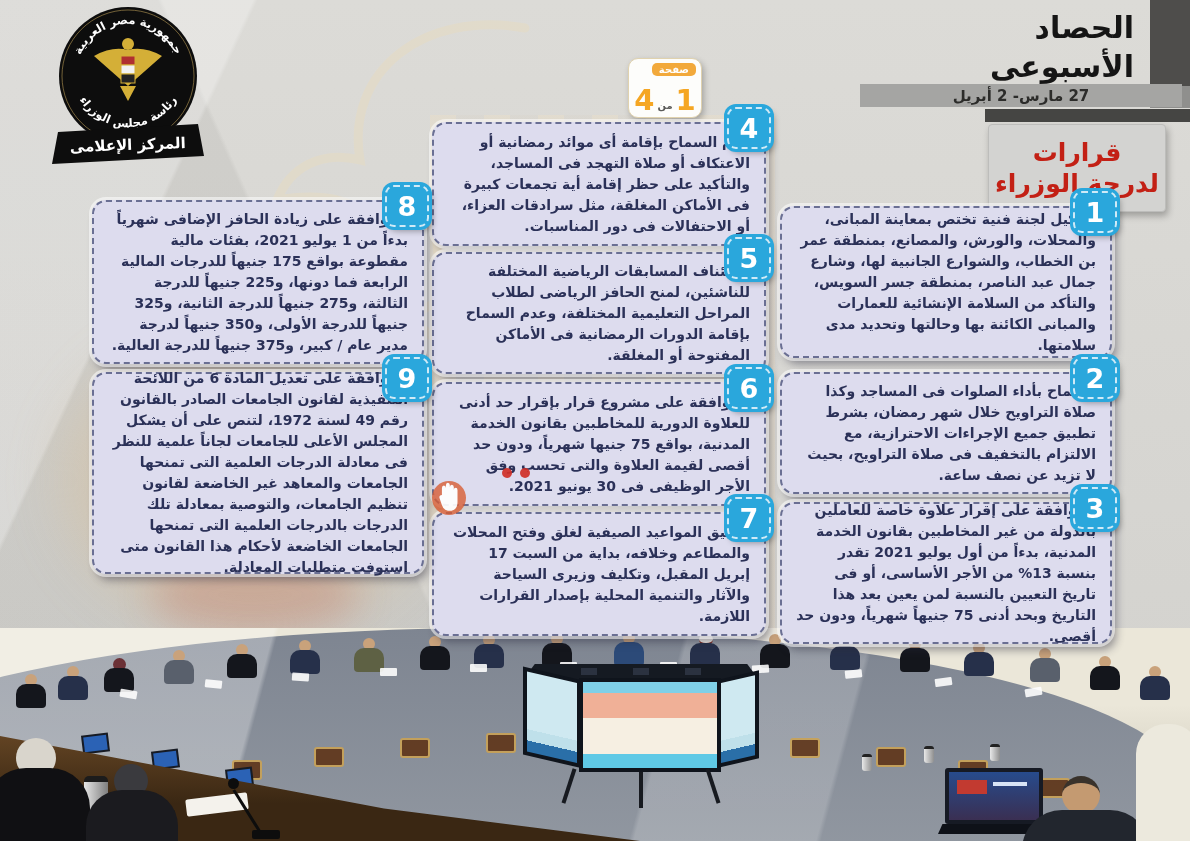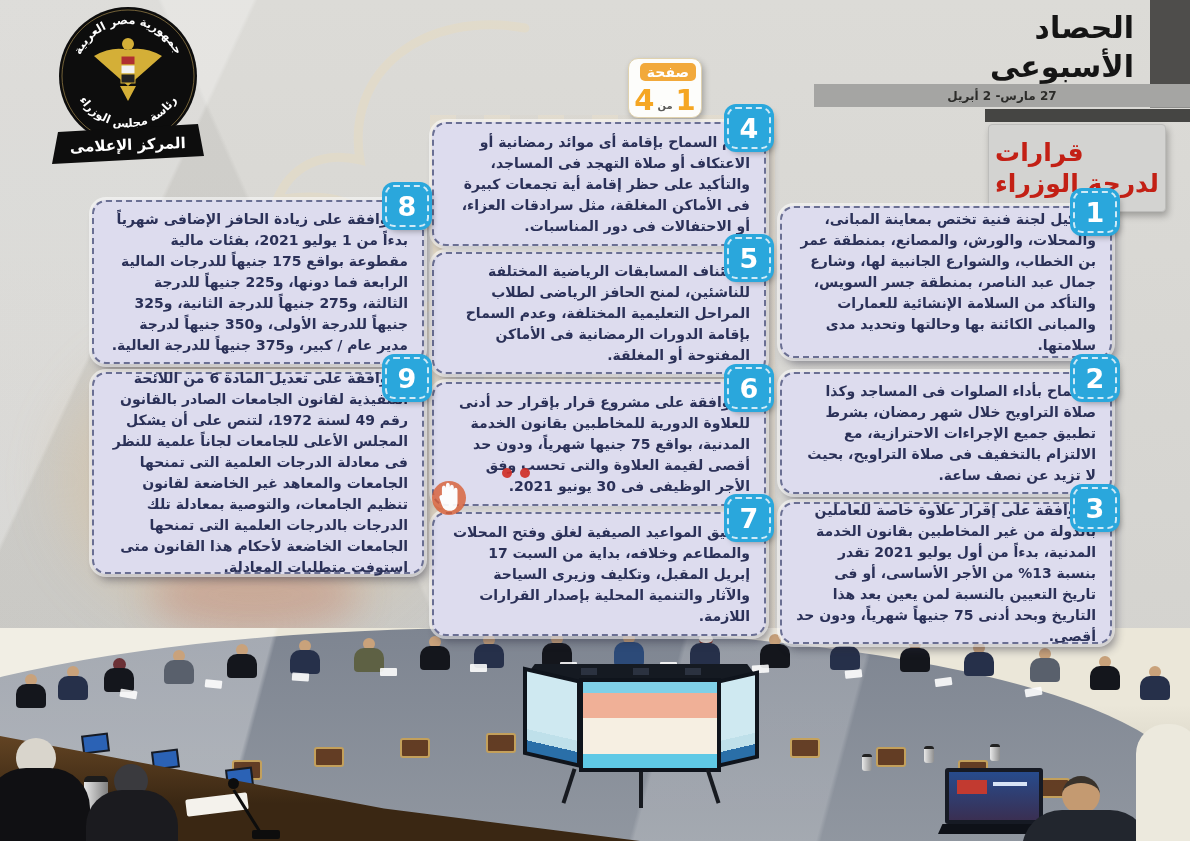--- a/index.html
+++ b/index.html
@@ -9,31 +9,31 @@
                      linear-gradient(66deg, rgba(110,110,106,.10) 0 34%, rgba(110,110,106,0) 34.3%),
                      linear-gradient(#dcdbd7,#d2d1cd); }
   .abs{ position:absolute; }
   .rtl{ direction:rtl; }
 
   
   .main-title{ right:212px; top:14px; font-size:54px; font-weight:900; color:#151515; letter-spacing:-1px; }
   .subtitle{ right:56px; top:8px; font-size:30px; line-height:1.3; font-weight:900; color:#151515; text-align:right; }
   .right-strip{ right:0; top:0; width:40px; height:86px; background:#4e4d4b; }
   .right-strip2{ right:0; top:86px; width:40px; height:22px; background:#8f8f8d; }
-  .date-bar{ left:814px; top:84px; width:376px; height:23px; background:#a5a5a3;
-             color:#2c2c2a; font-weight:bold; font-size:12px; display:flex; align-items:center; justify-content:center; }
+  .date-bar{ left:860px; top:84px; width:322px; height:23px; background:#a5a5a3;
+             color:#2c2c2a; font-weight:bold; font-size:15px; display:flex; align-items:center; justify-content:center; }
   .dark-bar{ left:985px; top:109px; width:205px; height:13px; background:#454543; }
   .section-panel{ left:988px; top:124px; width:178px; height:88px; background:#d3d3d1; border:1px solid #bdbdbb;
                   border-radius:4px; box-shadow:2px 4px 7px rgba(0,0,0,.28); display:flex; align-items:center; justify-content:center; }
-  .section-panel .txt{ color:#c32015; font-size:25px; font-weight:900; text-align:left; line-height:1.25; }
+  .section-panel .txt{ color:#c32015; font-size:25px; font-weight:900; text-align:center; line-height:1.25; }
 
   
   .page-badge{ left:628px; top:58px; width:74px; height:60px; background:#fdfdfb; border:1px solid #e0d2ae;
                border-radius:10px; box-shadow:2px 3px 6px rgba(0,0,0,.25); }
-  .page-badge .lbl{ position:absolute; top:4px; right:5px; background:#f2a93b; color:#fff; font-size:14px; font-weight:bold;
+  .page-badge .lbl{ position:absolute; top:4px; right:5px; background:#f2a93b; color:#fff; font-size:10px; font-weight:bold;
                     border-radius:5px; padding:1px 7px; }
   .page-badge .nums{ position:absolute; bottom:2px; left:0; width:100%; display:flex; flex-direction:row-reverse;
                      align-items:flex-end; justify-content:center; gap:3px; }
   .page-badge .big{ color:#f5a623; font-size:29px; font-weight:900; line-height:1; }
   .page-badge .sep{ color:#5a5a58; font-size:10px; font-weight:bold; padding-bottom:4px; }
 
   
   .bg-eagle{ left:225px; top:0; opacity:.55; }
   .mid-stripes{ left:430px; top:115px; width:345px; height:520px; opacity:.5;
      background:repeating-linear-gradient(90deg, rgba(244,224,188,.55) 0 26px, rgba(214,196,166,.18) 26px 54px); }

